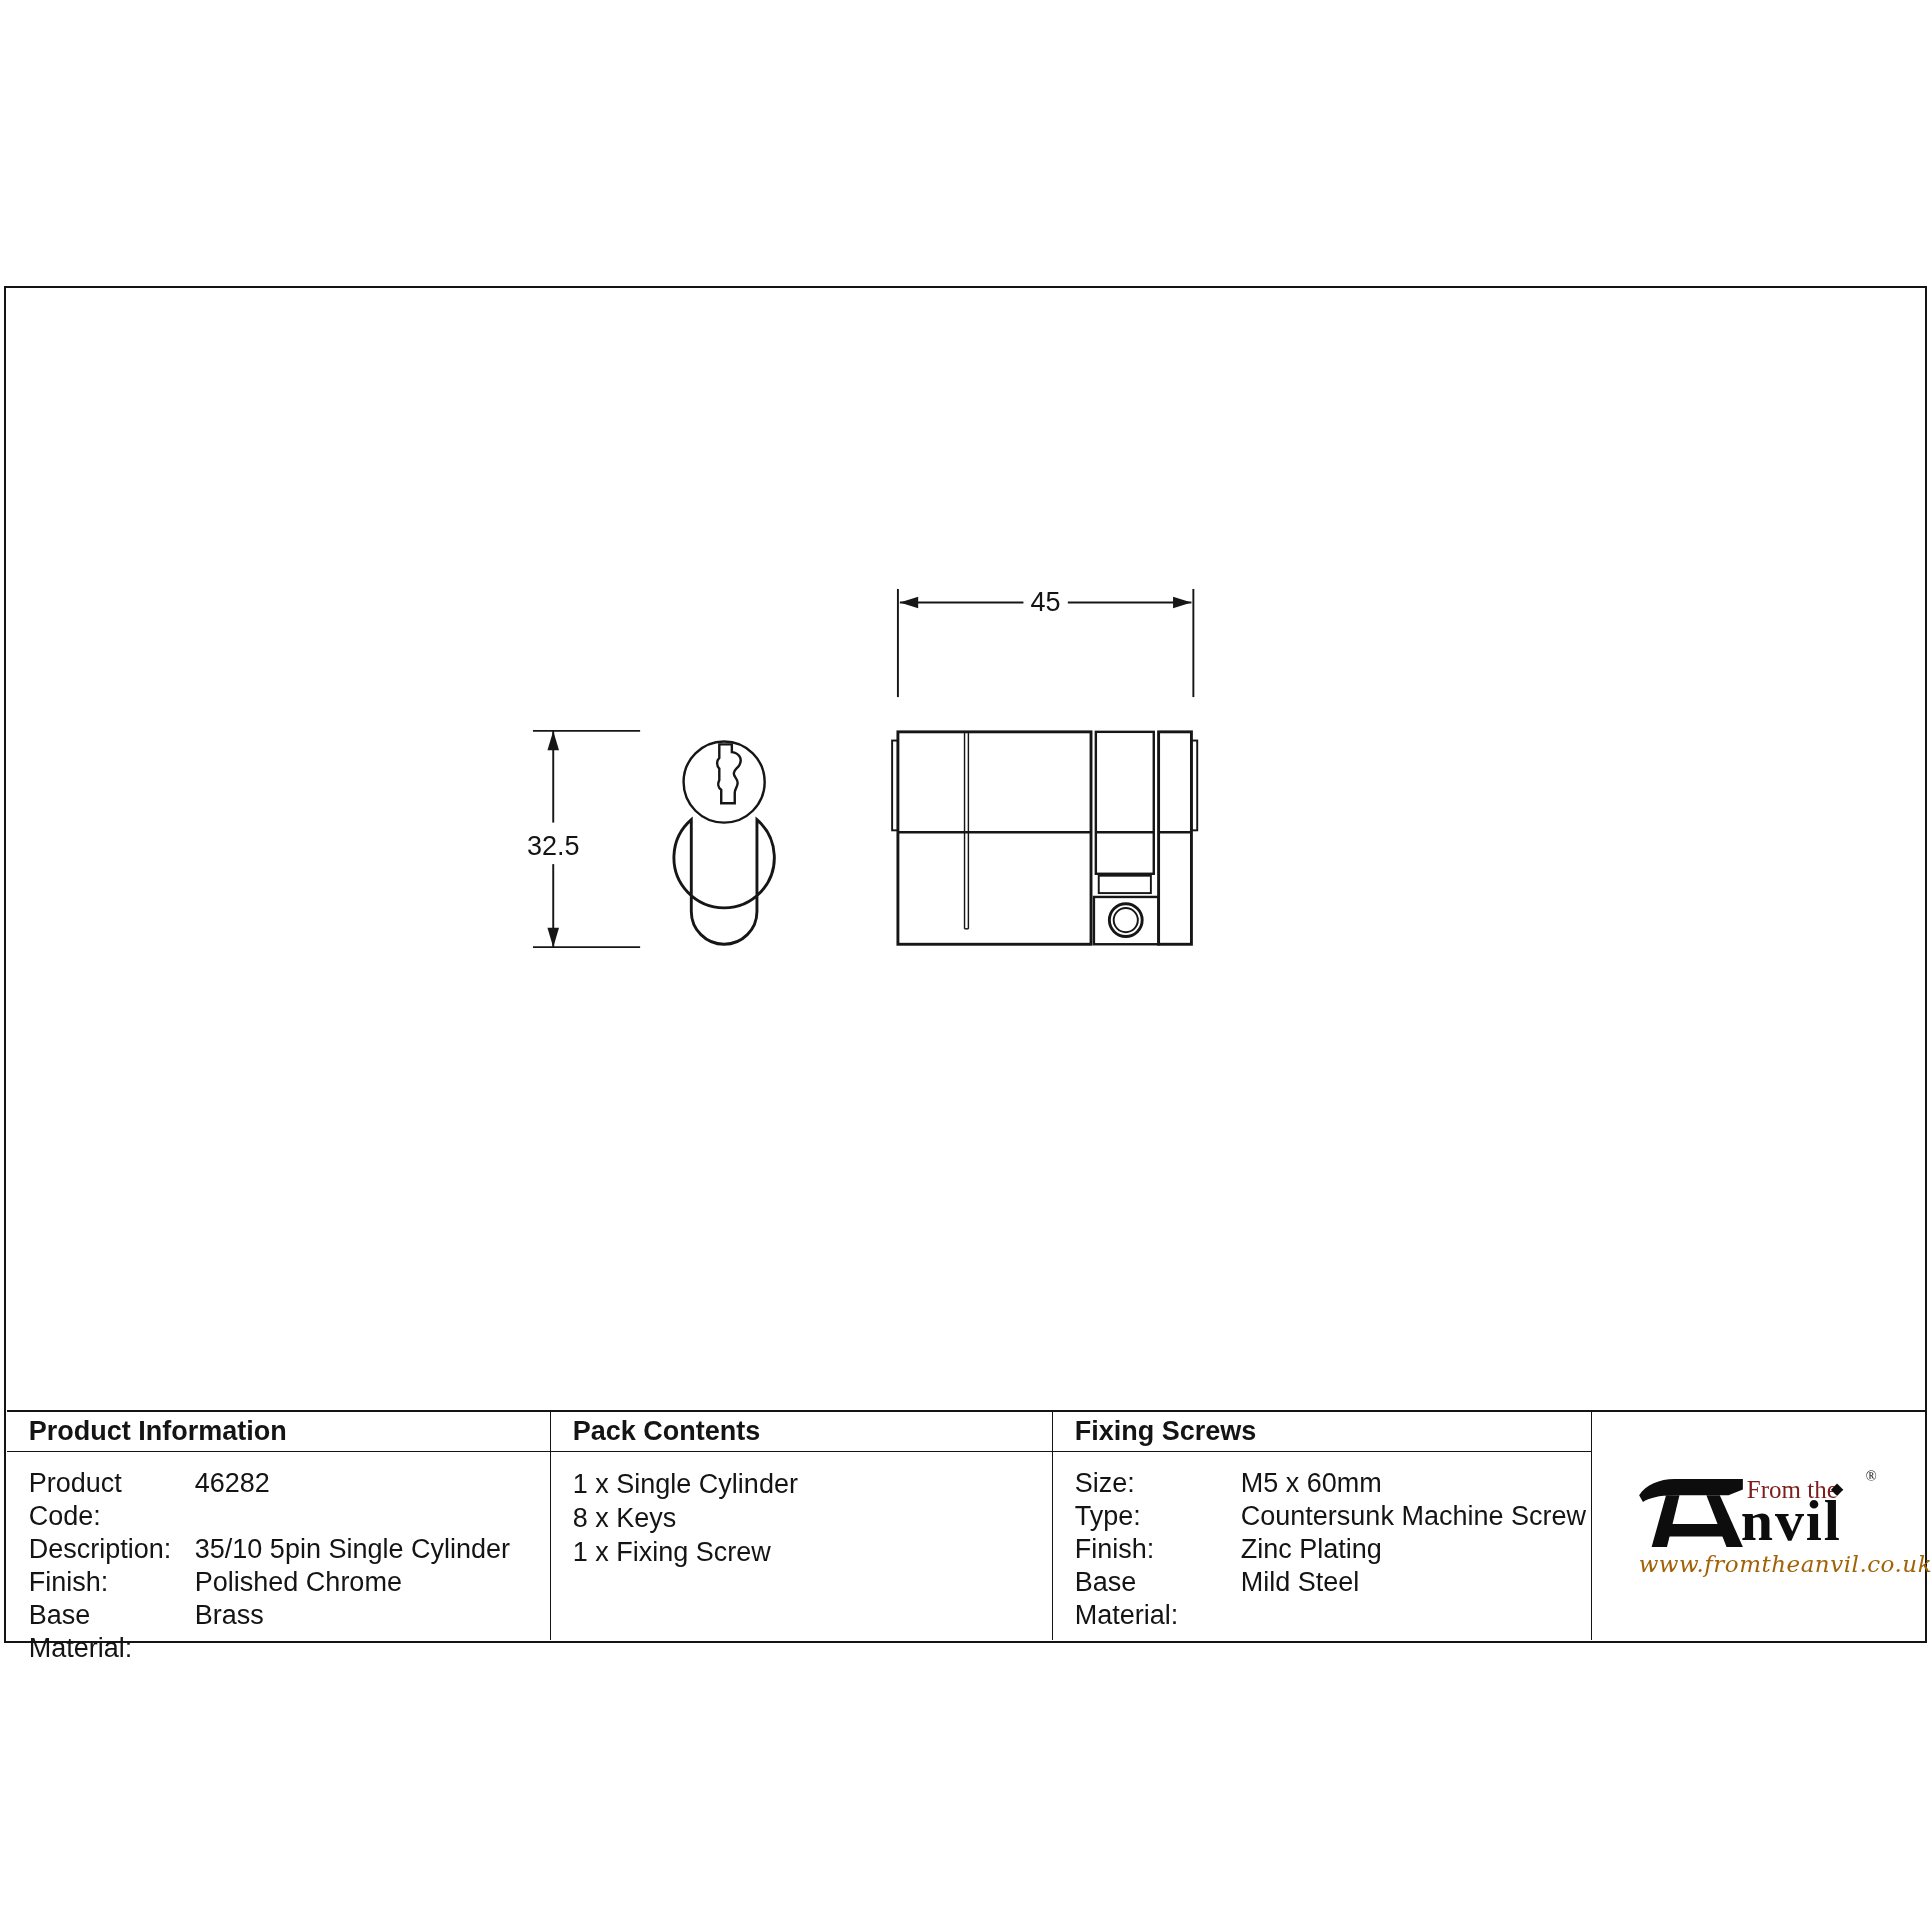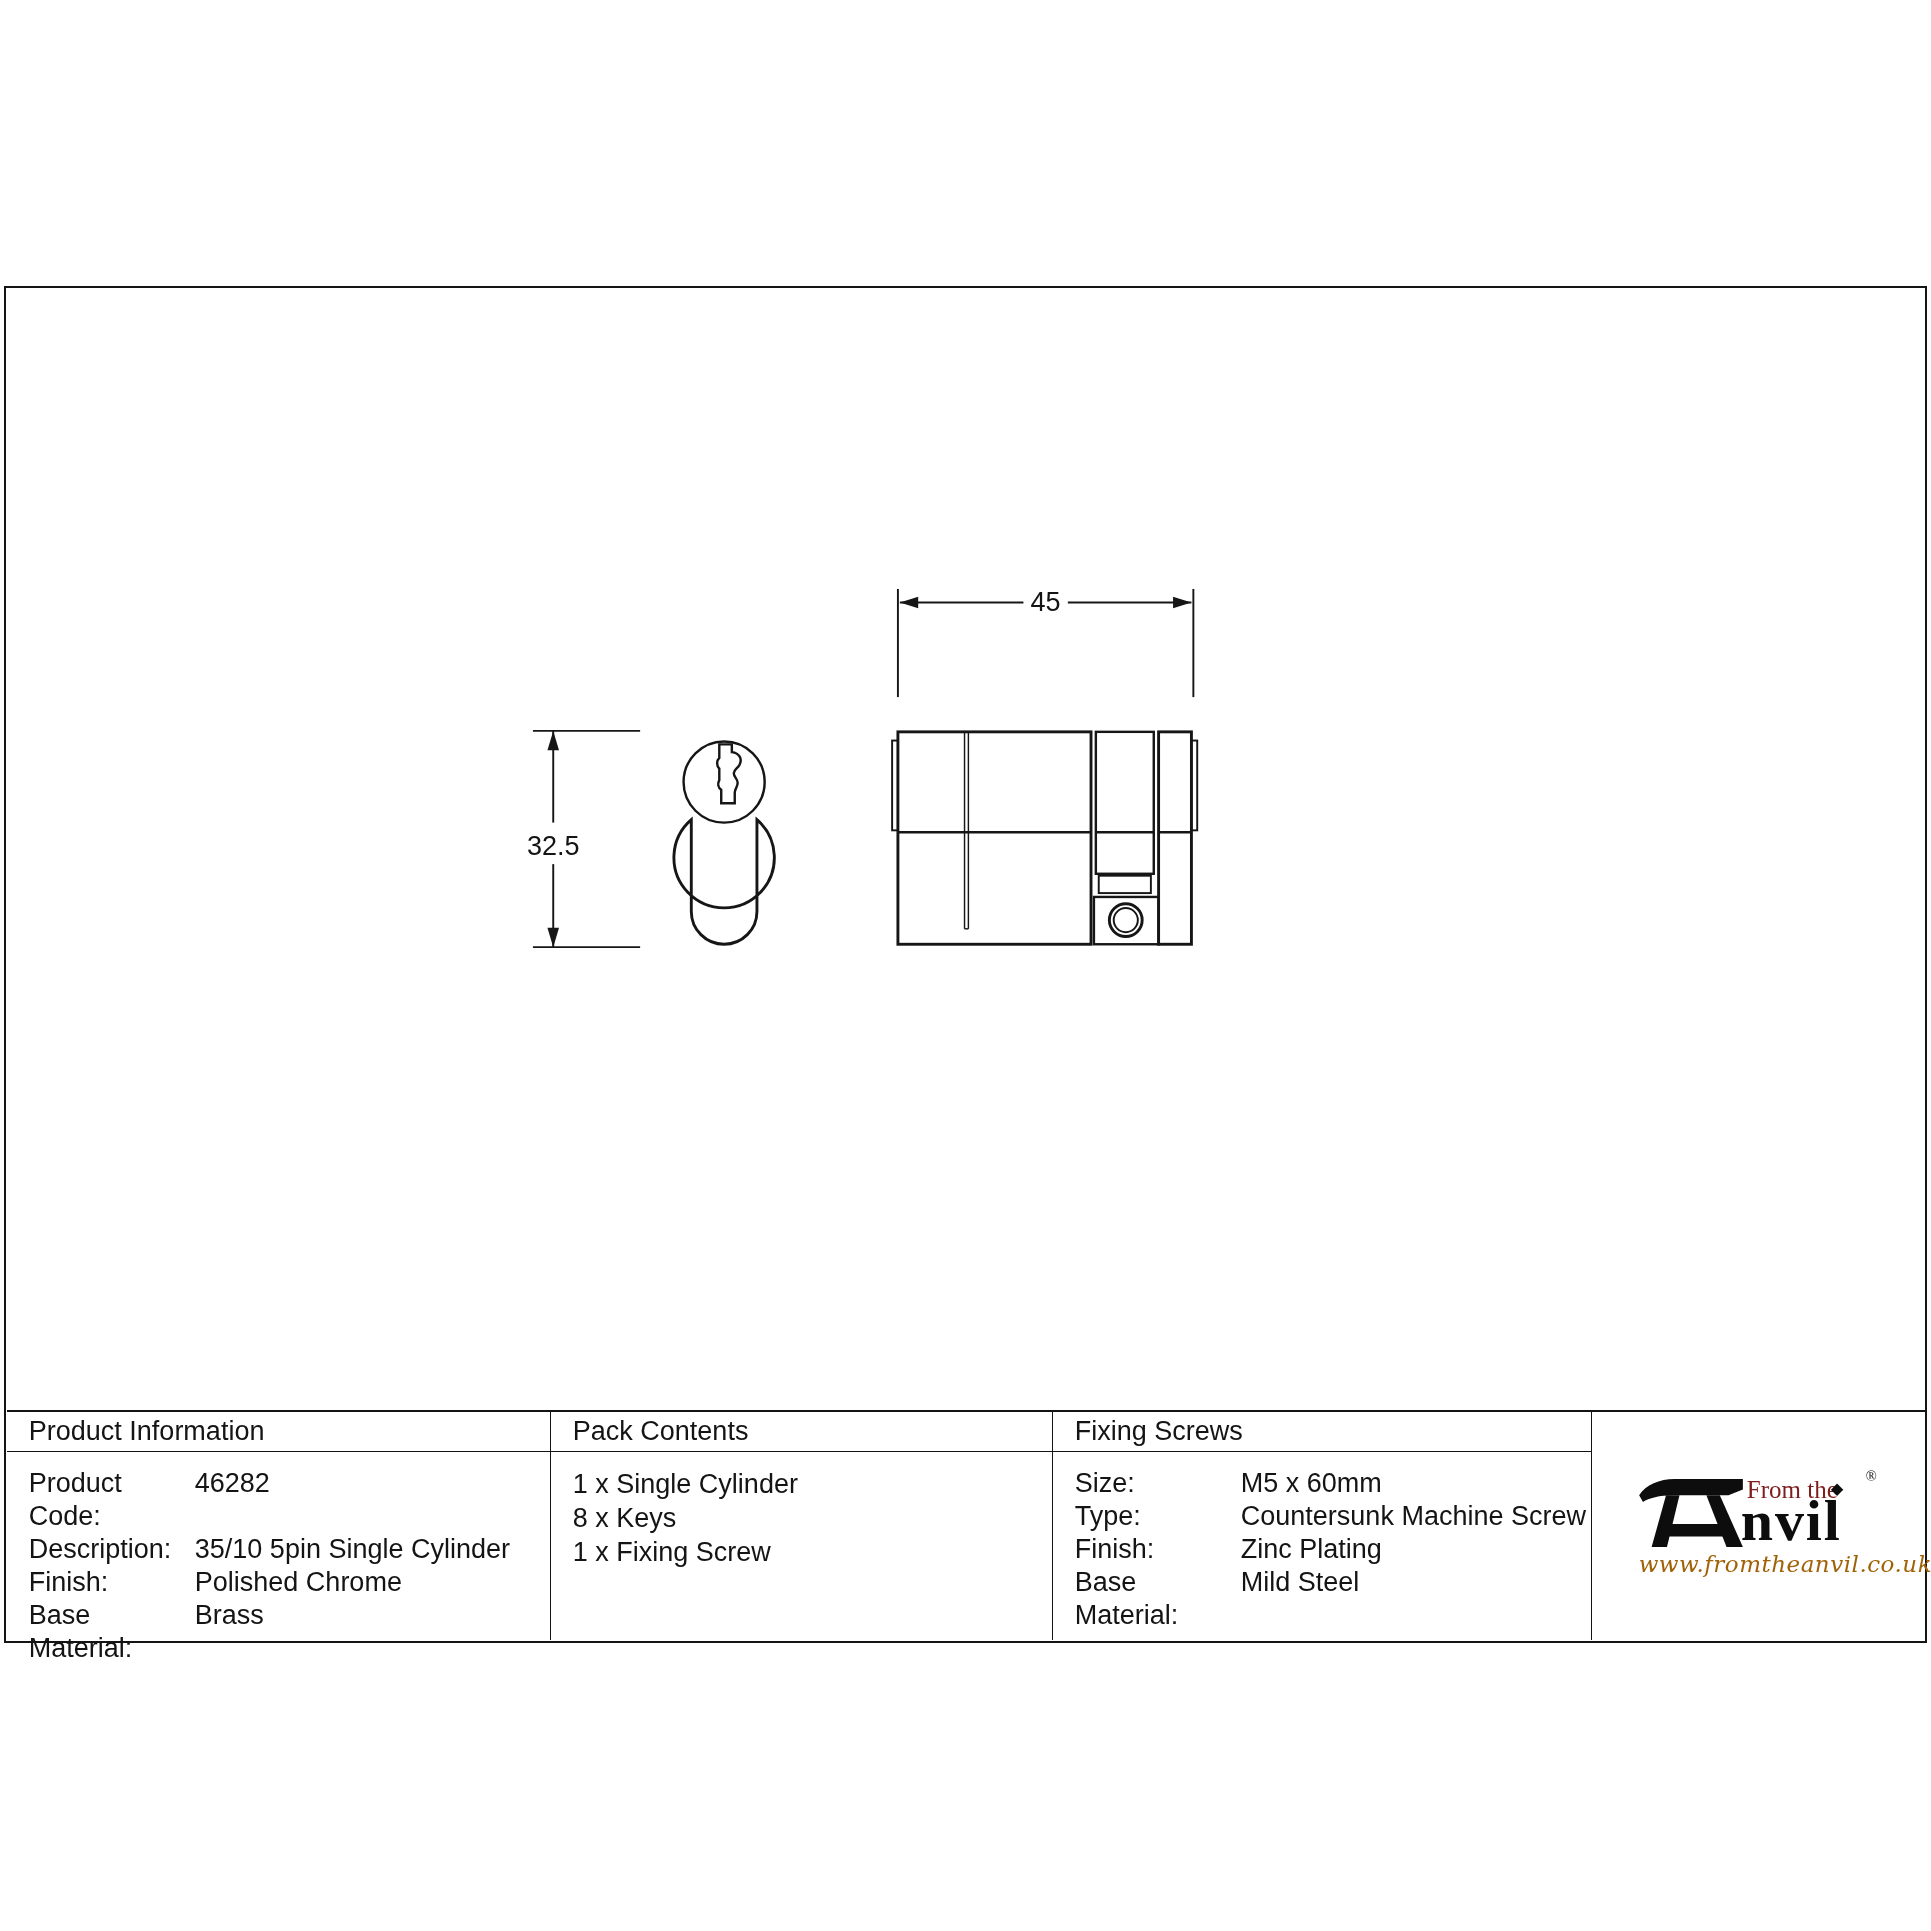--- a/index.html
+++ b/index.html
@@ -25,21 +25,21 @@
     position:absolute; left:6.8px; top:1410px; width:1918px; height:230px;
     border-top:2.9px solid #141414; box-sizing:border-box; display:flex;
   }
   .col { box-sizing:border-box; }
   .col-1 { width:544px; border-right:1.9px solid #141414; }
   .col-2 { width:502px; border-right:1.9px solid #141414; }
   .col-3 { width:539px; border-right:1.9px solid #141414; }
   .col-4 { flex:1; display:flex; align-items:center; justify-content:center; }
   .col-header {
     height:40px; border-bottom:1.9px solid #141414; box-sizing:border-box;
-    display:flex; align-items:center; padding-left:22px; font-size:27px;
+    display:flex; align-items:center; padding-left:22px; font-size:27px;font-weight:bold;
   }
   .col-body { padding:14.5px 0 0 22px; font-size:27px; }
   .spec-row { display:flex; line-height:33px; }
   .spec-label { width:166px; flex:0 0 166px; }
   .pack-item { line-height:34px; }
 
   .logo { position:relative; width:243px; height:112px; }
   .logo-anvil { position:absolute; left:0; top:5.8px; }
   .logo-fromthe {
     position:absolute; left:110px; top:5.8px;

